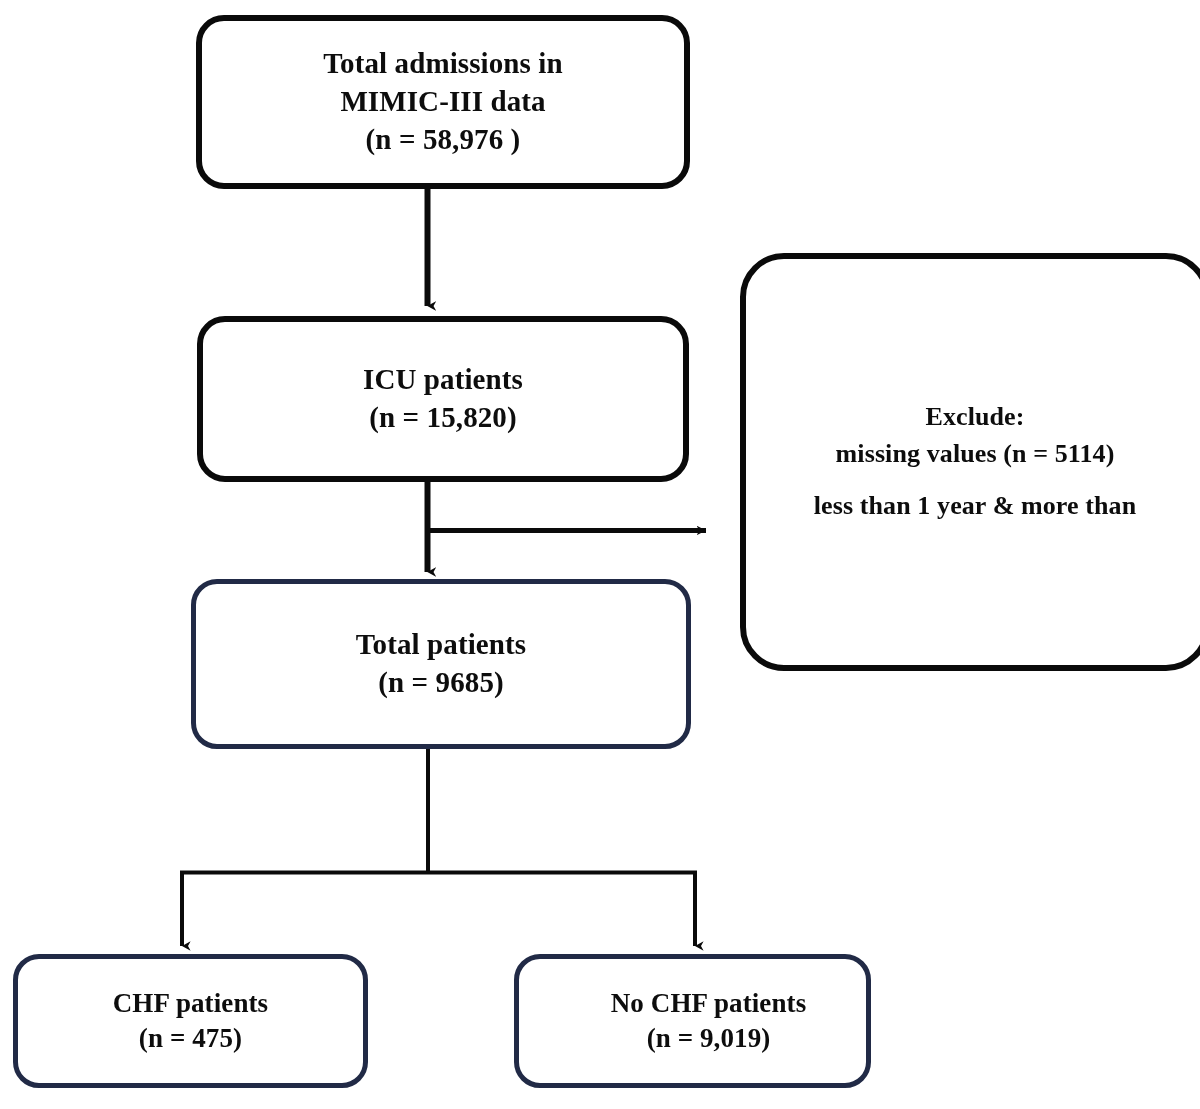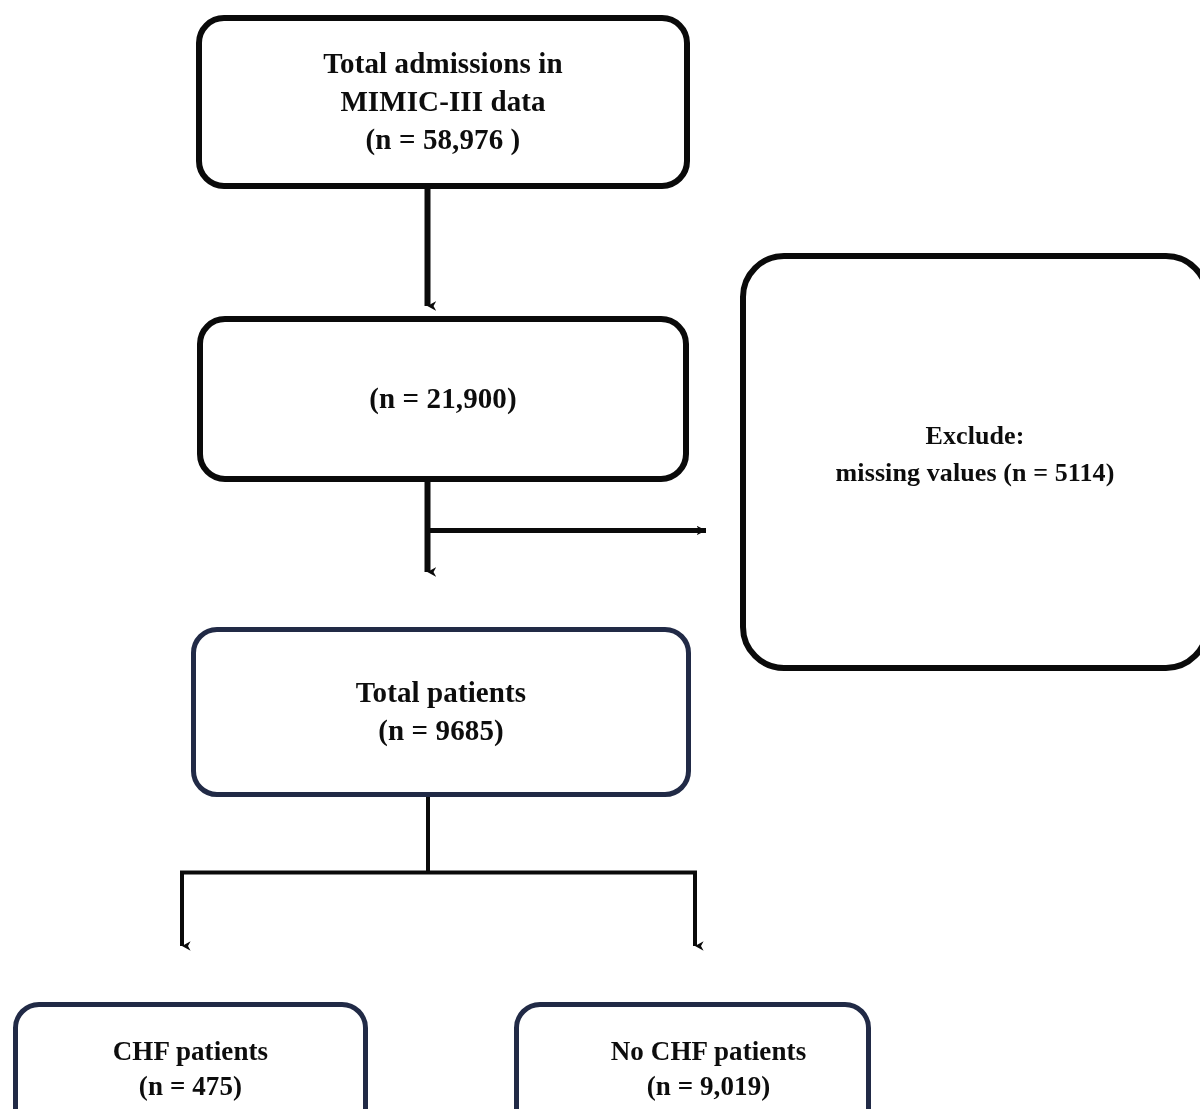--- a/index.html
+++ b/index.html
@@ -48,21 +48,20 @@
 
   
   .box-black {
     border: 6px solid #0a0a0a;
     border-radius: 28px;
   }
   
   .box-navy {
     border: 5px solid #212a46;
     border-radius: 26px;
-    margin-top: 48px;
   }
 
   
   #node-total-admissions {
     left: 196px; top: 15px; width: 494px; height: 174px;
   }
   #node-total-admissions .line { font-size: 29px; line-height: 1.30; }
 
   #node-icu-patients {
     left: 197px; top: 316px; width: 492px; height: 166px;
@@ -132,27 +131,29 @@
     </g>
   </svg>
 
   <div class="node-box box-black" id="node-total-admissions">
     <span class="line">Total admissions in</span>
     <span class="line">MIMIC-III data</span>
     <span class="line">(n = 58,976 )</span>
   </div>
 
   <div class="node-box box-black" id="node-icu-patients">
-    <span class="line">(n = 21,900)</span>
+    <span class="line">ICU patients</span>
+    <span class="line">(n = 15,820)</span>
   </div>
 
   <div class="node-box box-black" id="node-exclude">
     <span class="line">Exclude:</span>
     <span class="line">missing values (n = 5114)</span>
     <span class="line spacer"></span>
+    <span class="line">less than 1 year &amp; more than</span>
   </div>
 
   <div class="node-box box-navy" id="node-total-patients">
     <span class="line">Total patients</span>
     <span class="line">(n = 9685)</span>
   </div>
 
   <div class="node-box box-navy" id="node-chf-patients">
     <span class="line">CHF patients</span>
     <span class="line">(n = 475)</span>

